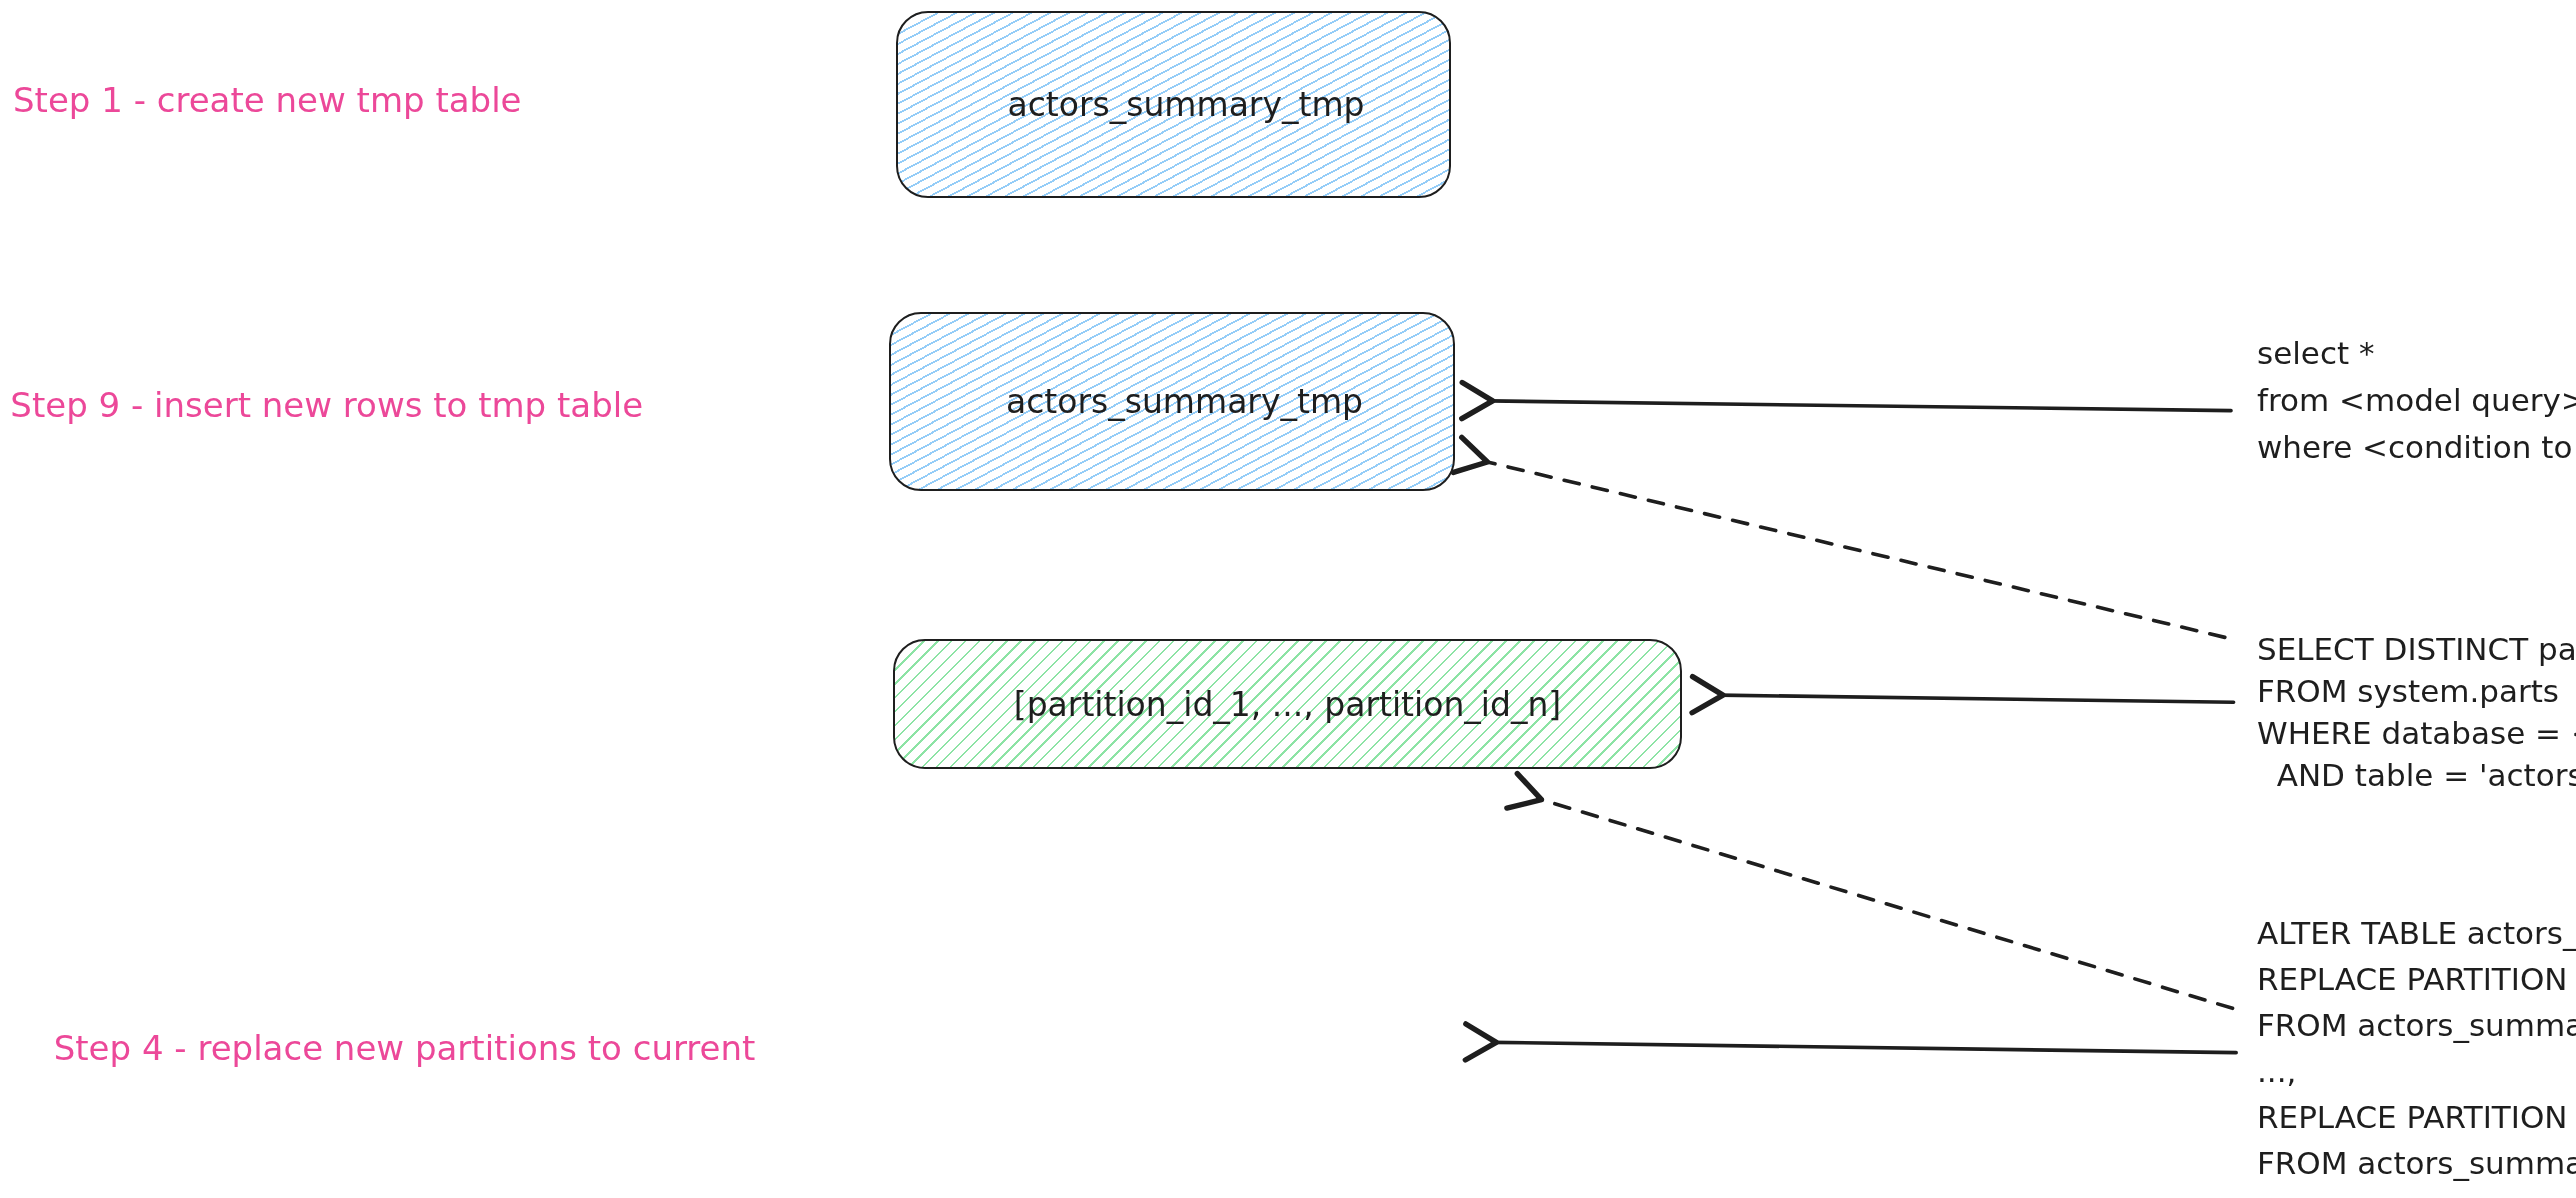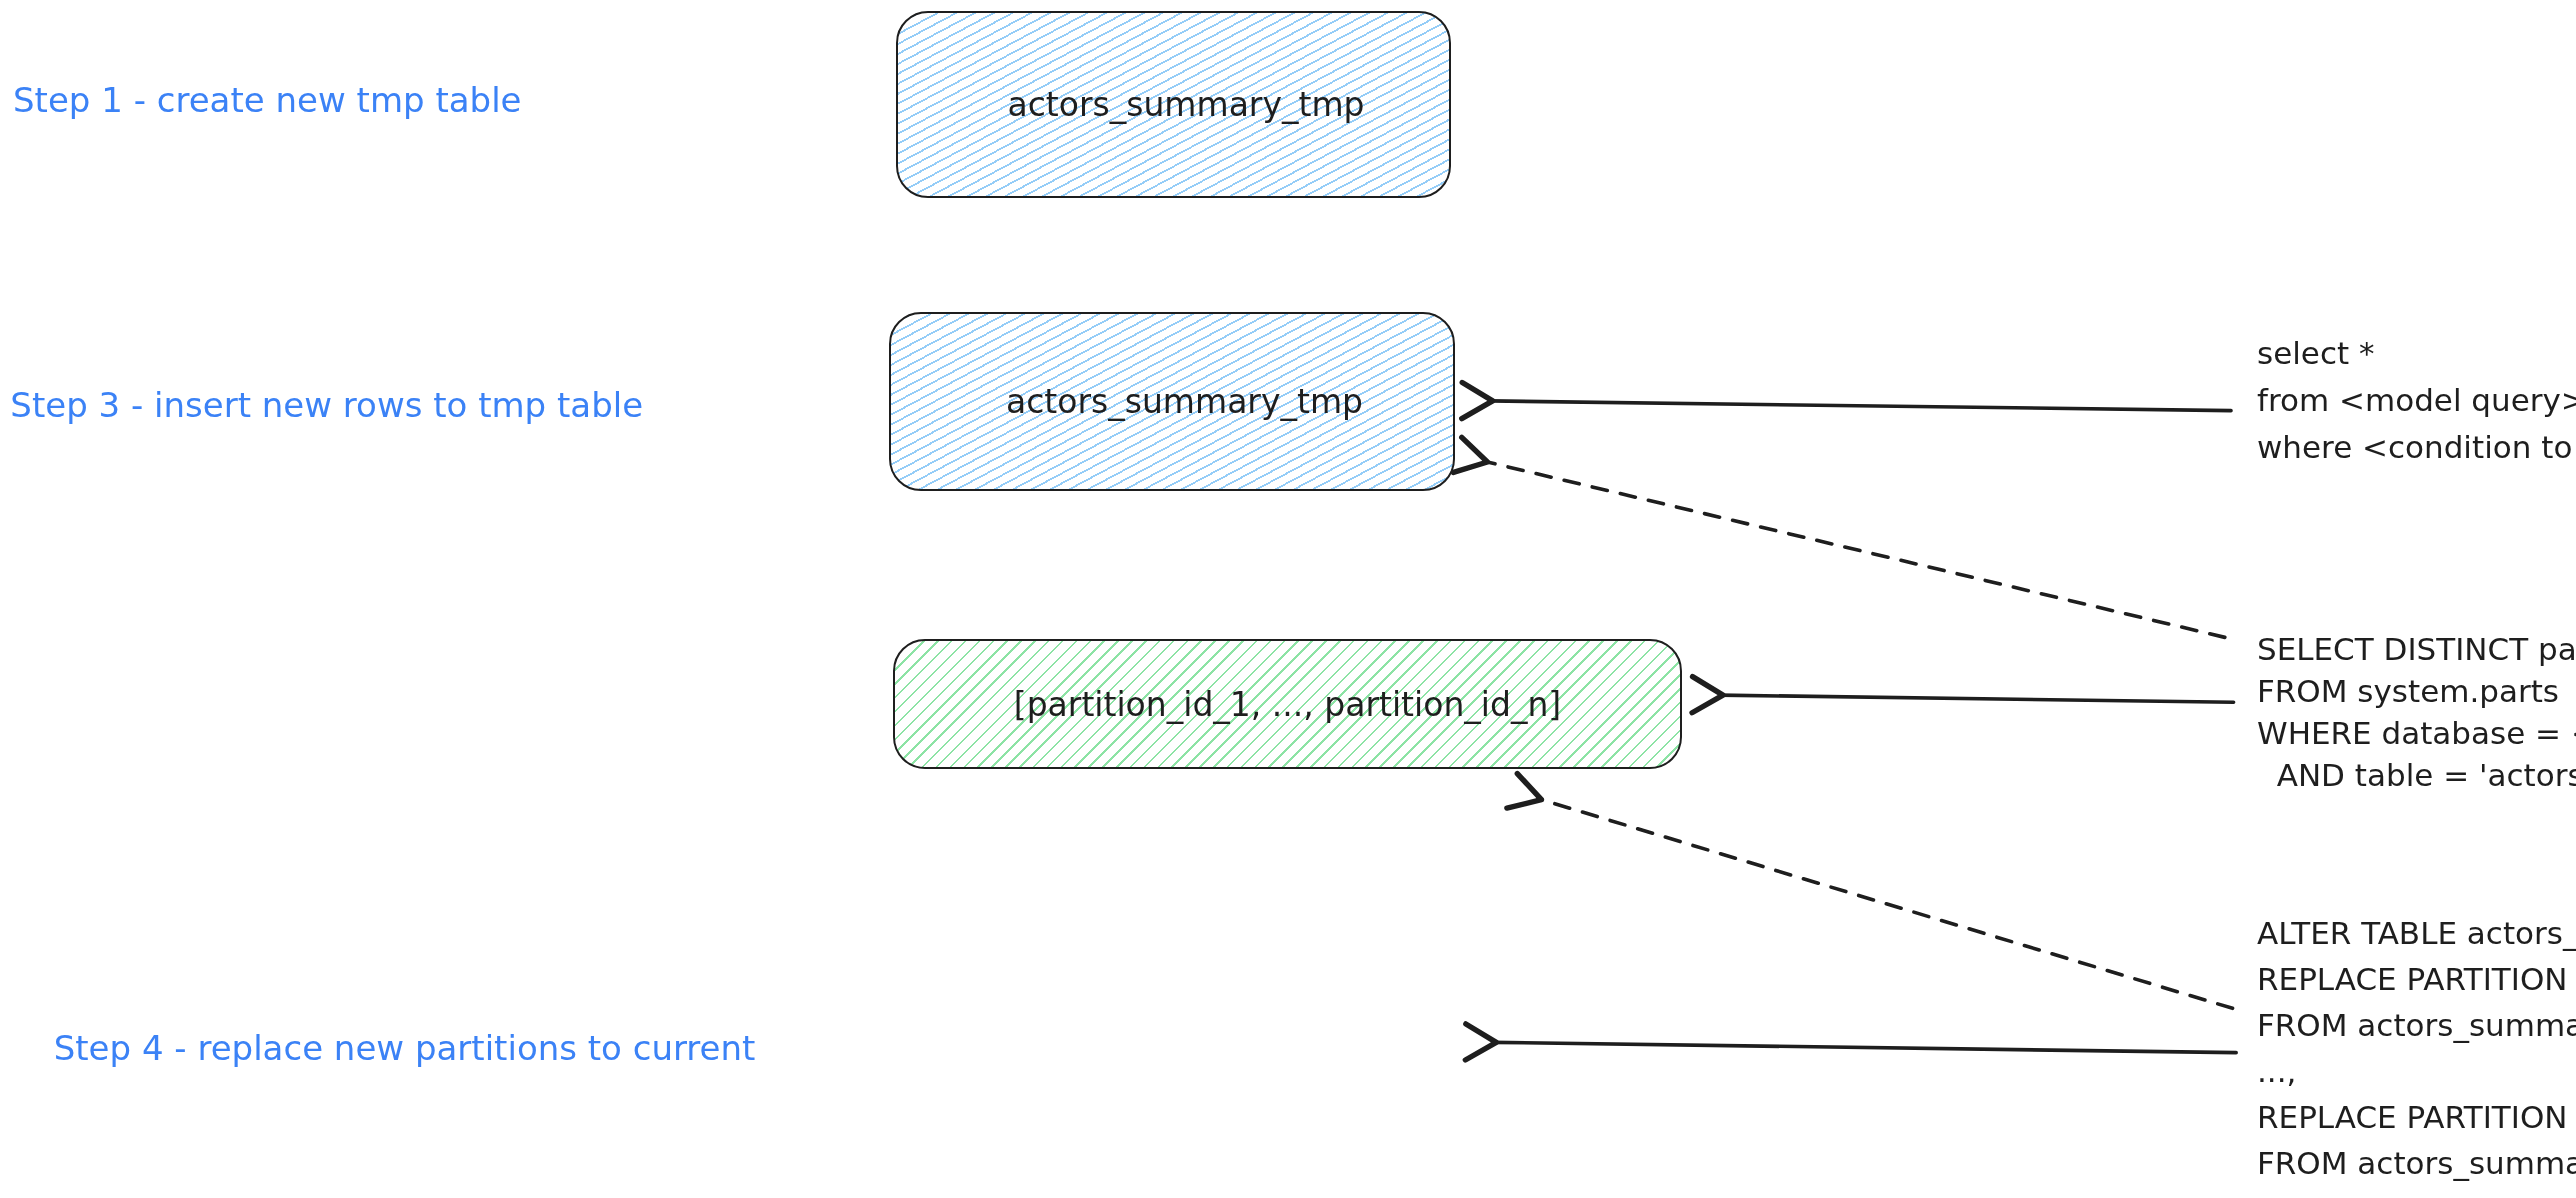--- a/index.html
+++ b/index.html
@@ -9,21 +9,21 @@
     background:#ffffff;
     font-family:"DejaVu Sans", sans-serif;
     color:#1e1e1e;
     overflow:hidden;
   }
   .step-label{
     position:absolute;
     height:47px;line-height:47px;
     font-size:34px;
     white-space:nowrap;
-    color:#3b82f6;
+    color:#ec4899;
     text-align:center;
   }
   .node{
     position:absolute;
     border:2.6px solid #1e1e1e;
     border-radius:32px;
     display:flex;align-items:center;justify-content:center;
     box-sizing:border-box;
     background-color:#ffffff;
   }
@@ -59,21 +59,21 @@
   .sql-s3 .sql-line{height:42px;line-height:42px;}
   .sql-s4 .sql-line{height:46px;line-height:46px;}
   svg.arrows{position:absolute;left:0;top:0;width:3650px;height:1199px;}
 </style>
 </head>
 <body>
 
 <div class="canvas">
 
   <div class="step-label" style="left:13px;top:77px;">Step 1 - create new tmp table</div>
-  <div class="step-label" style="left:10.3px;top:382px;">Step 3 - insert new rows to tmp table</div>
+  <div class="step-label" style="left:10.3px;top:382px;">Step 9 - insert new rows to tmp table</div>
   <div class="step-label" style="left:7.7px;top:1025px;margin-left:46px;">Step 4 - replace new partitions to current</div>
 
   <div class="node node-blue" style="left:896px;top:11.3px;width:555px;height:187px;">
     <span class="node-text">actors_summary_tmp</span>
   </div>
 
   <div class="node node-blue" style="left:889px;top:312px;width:566px;height:179px;">
     <span class="node-text">actors_summary_tmp</span>
   </div>
 

